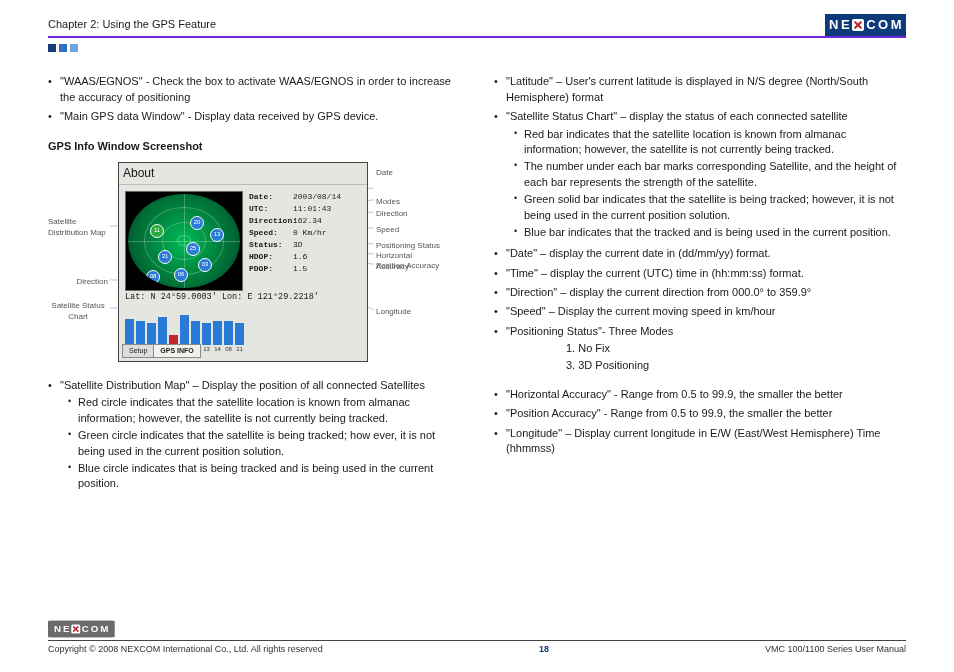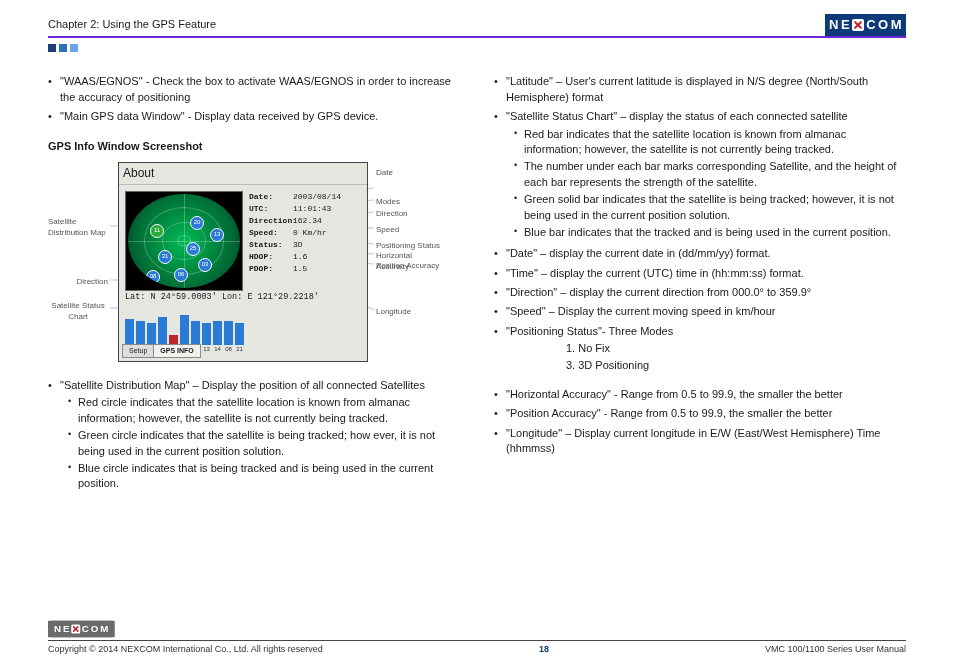--- a/index.html
+++ b/index.html
@@ -242,18 +242,18 @@
         <span class="logo-box">
           <span>N</span>
           <span>E</span>
           <span class="logo-x"></span>
           <span>C</span>
           <span>O</span>
           <span>M</span>
         </span>
       </span>
     <div class="footline">
-      <span>Copyright © 2014 NEXCOM International Co., Ltd. All rights reserved</span>
+      <span>Copyright © 2008 NEXCOM International Co., Ltd. All rights reserved</span>
       <span class="center">18</span>
       <span>VMC 100/1100 Series User Manual</span>
     </div>
   </div>
 </div>
 
 </body></html>

